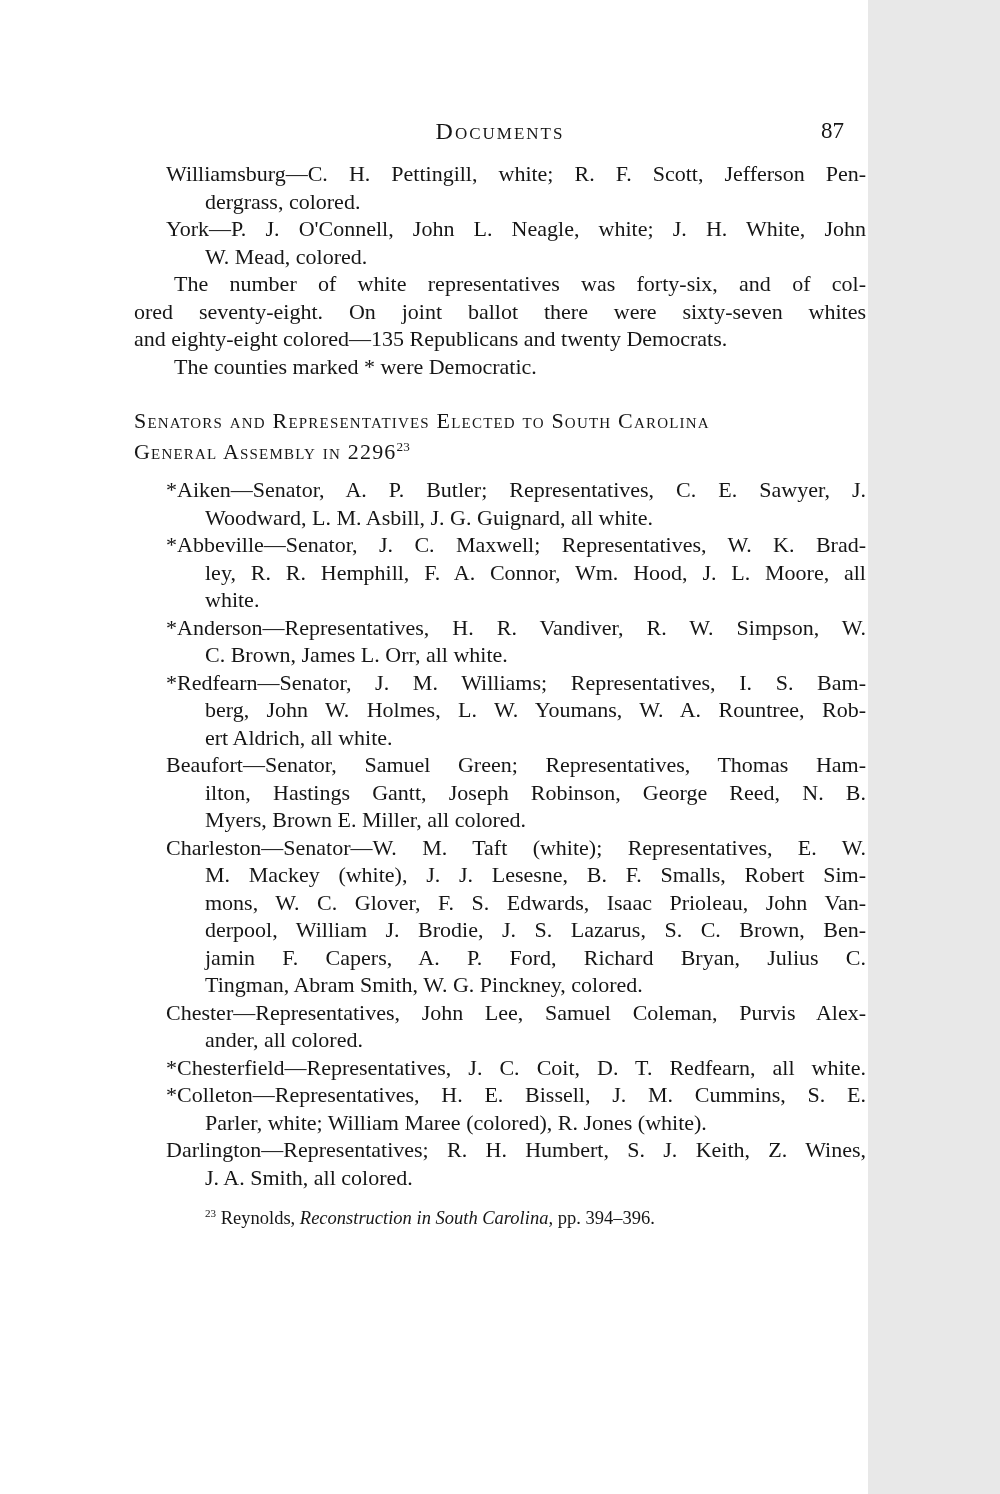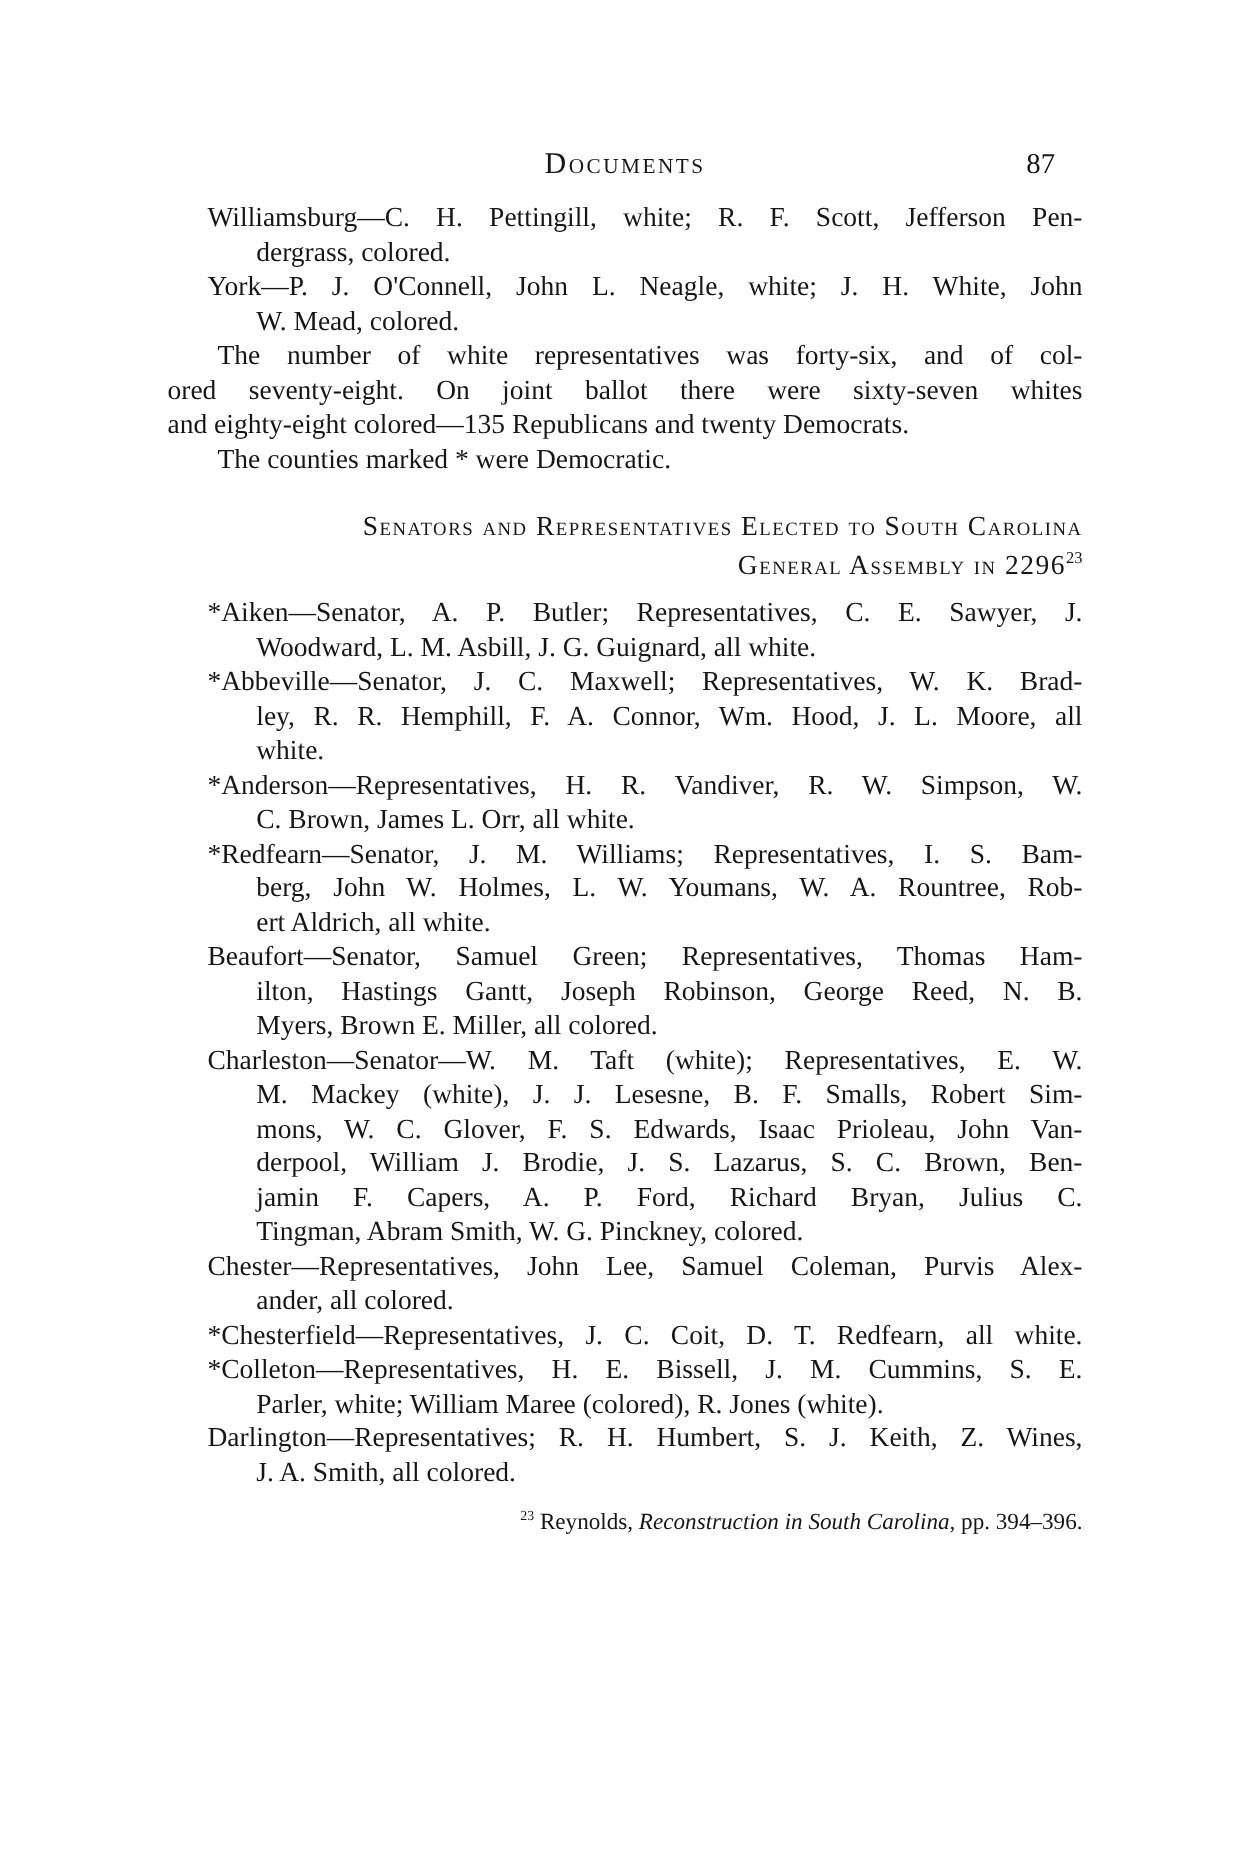--- a/index.html
+++ b/index.html
@@ -1,18 +1,18 @@
 <!DOCTYPE html>
 <html><head>
 <meta charset="utf-8">
 <style>
   html, body { margin: 0; padding: 0; background: #e8e8e8; }
   .page {
     position: relative;
-    width: 1000px;
+    width: 868px;
     height: 1494px;
     background: #ffffff;
     font-family: "Liberation Serif", "DejaVu Serif", serif;
     color: #161616;
     overflow: hidden;
   }
   .running-head {
     position: absolute;
     top: 116px;
     left: 134px;
@@ -46,39 +46,39 @@
     text-align-last: justify;
     white-space: normal;
   }
   .line.end { text-align-last: left; }
   .hang .first { margin-left: 32px; }
   .hang .cont  { margin-left: 71px; }
   .para .first { margin-left: 40px; }
   .para .cont  { margin-left: 0; }
   .section-heading {
     margin: 25px 0 9px 0;
-    text-align: right;
+    text-align: left;
     font-variant: small-caps;
     letter-spacing: 1.2px;
     font-size: 22px;
     line-height: 31px;
   }
   sup.fn-ref {
     font-variant: normal;
     font-size: 0.6em;
     vertical-align: super;
     letter-spacing: 0;
     line-height: 0;
   }
   .footnote {
     margin-top: 15px;
     margin-left: 71px;
     font-size: 18.5px;
     line-height: 24px;
-    text-align: right;
+    text-align: left;
   }
   .footnote .title { font-style: italic; }
 </style>
 </head>
 <body>
 
 <div class="page">
 
   <div class="running-head">
     <div class="running-title">Documents</div>

